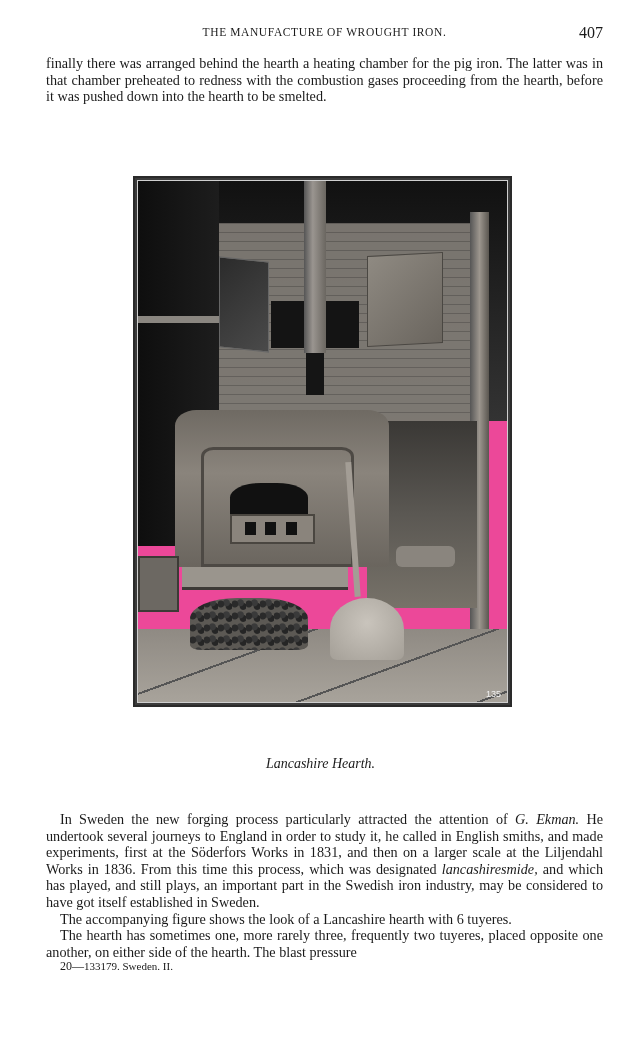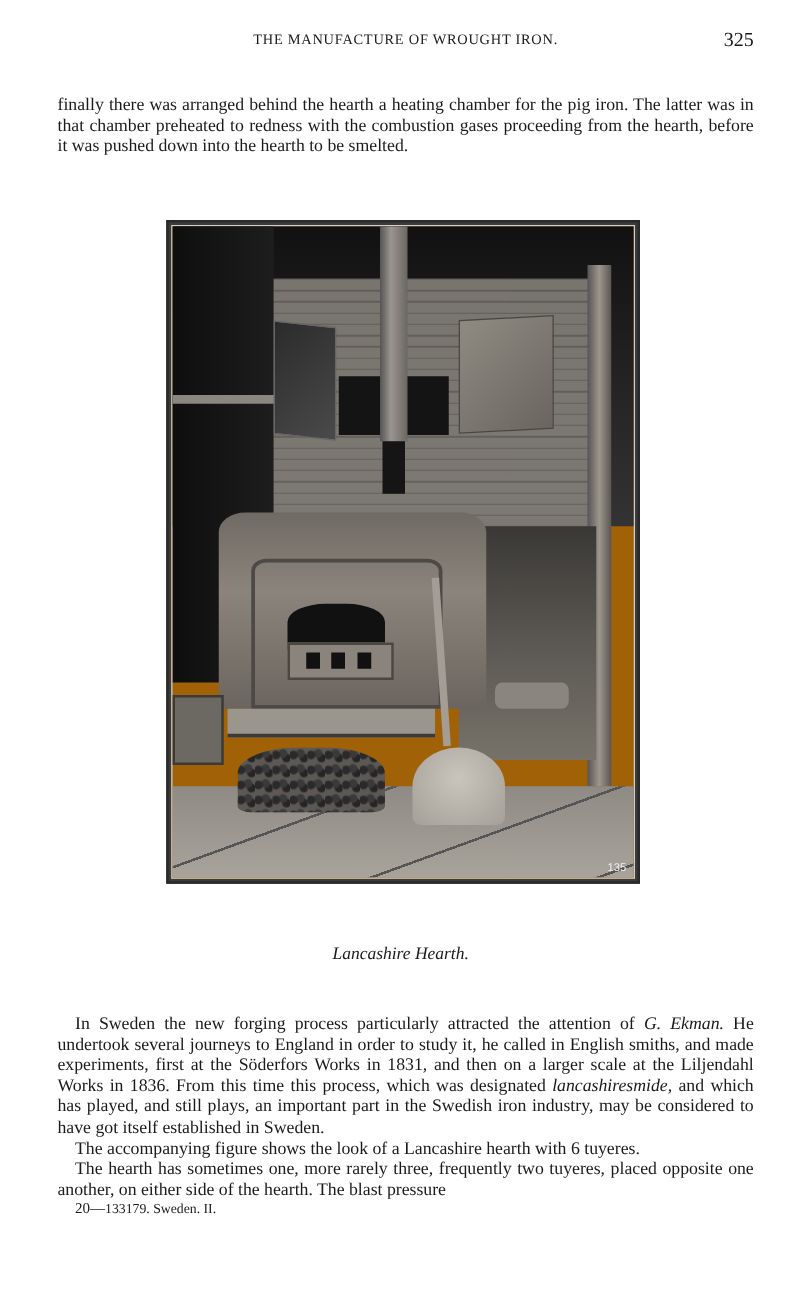--- a/index.html
+++ b/index.html
@@ -21,29 +21,29 @@
     position: absolute; right: 0; top: 0;
     font-family: "Liberation Serif", serif; font-size: 16px;
   }
 
   .text-block {
     position: absolute; left: 46px; width: 557px;
     font-family: "Liberation Serif", serif; font-size: 14.2px; line-height: 16.6px;
     text-align: justify; hyphens: none;
   }
   .text-block p { margin: 0; text-indent: 14px; }
-  .text-block p.noindent { text-indent: 0; margin-top: 21px; }
+  .text-block p.noindent { text-indent: 0; }
   .text-block em { font-style: italic; }
 
   .figure {
     position: absolute; left: 133px; top: 176px; width: 379px; height: 531px;
     border: 2px solid #2a2a2a; box-sizing: border-box; overflow: hidden;
     background: #3b3b3b;
   }
-  .figure-inner { position: absolute; inset: 2px; border: 1px solid #cfcfcf; overflow: hidden; background: #a16207; }
+  .figure-inner { position: absolute; inset: 2px; border: 1px solid #cfcfcf; overflow: hidden; background: #ec4899; }
 
   
   .ph { position: absolute; }
   .ph-bg-top { left:0; top:0; width:100%; height:46%; background: linear-gradient(180deg,#111 0%,#262626 60%,#333 100%); }
   .ph-bg-left { left:0; top:0; width:22%; height:70%; background: linear-gradient(90deg,#0e0e0e,#1d1d1d); }
   .ph-brick { left:22%; top:8%; width:70%; height:40%;
     background:
       repeating-linear-gradient(0deg, #6e6a65 0px, #6e6a65 1px, #8a857e 1px, #8a857e 9px),
       #857f78; opacity: .85; }
   .ph-pipe { left:45%; top:0; width:6%; height:33%; background: linear-gradient(90deg,#555,#9a9590 40%,#6a6660); }
@@ -88,21 +88,21 @@
   }
   .footer-signature .sig-italic { font-size: 11px; }
 </style>
 </head>
 <body>
 
 <div class="page">
 
   <div class="running-head">
     <div class="running-title">THE MANUFACTURE OF WROUGHT IRON.</div>
-    <div class="page-number">325</div>
+    <div class="page-number">407</div>
   </div>
 
   <div class="text-block" style="top:55px;">
     <p class="noindent">finally there was arranged behind the hearth a heating chamber for the pig iron. The latter was in that chamber preheated to redness with the combustion gases proceeding from the hearth, before it was pushed down into the hearth to be smelted.</p>
   </div>
 
   <div class="figure">
     <div class="figure-inner" title="Photograph of a Lancashire hearth: brick furnace with open iron doors, vertical pipe, hearth front with arched opening and grate, coal pile, shovel leaning against hearth, flagstone floor">
       <div class="ph ph-bg-top"></div>
       <div class="ph ph-bg-left"></div>

